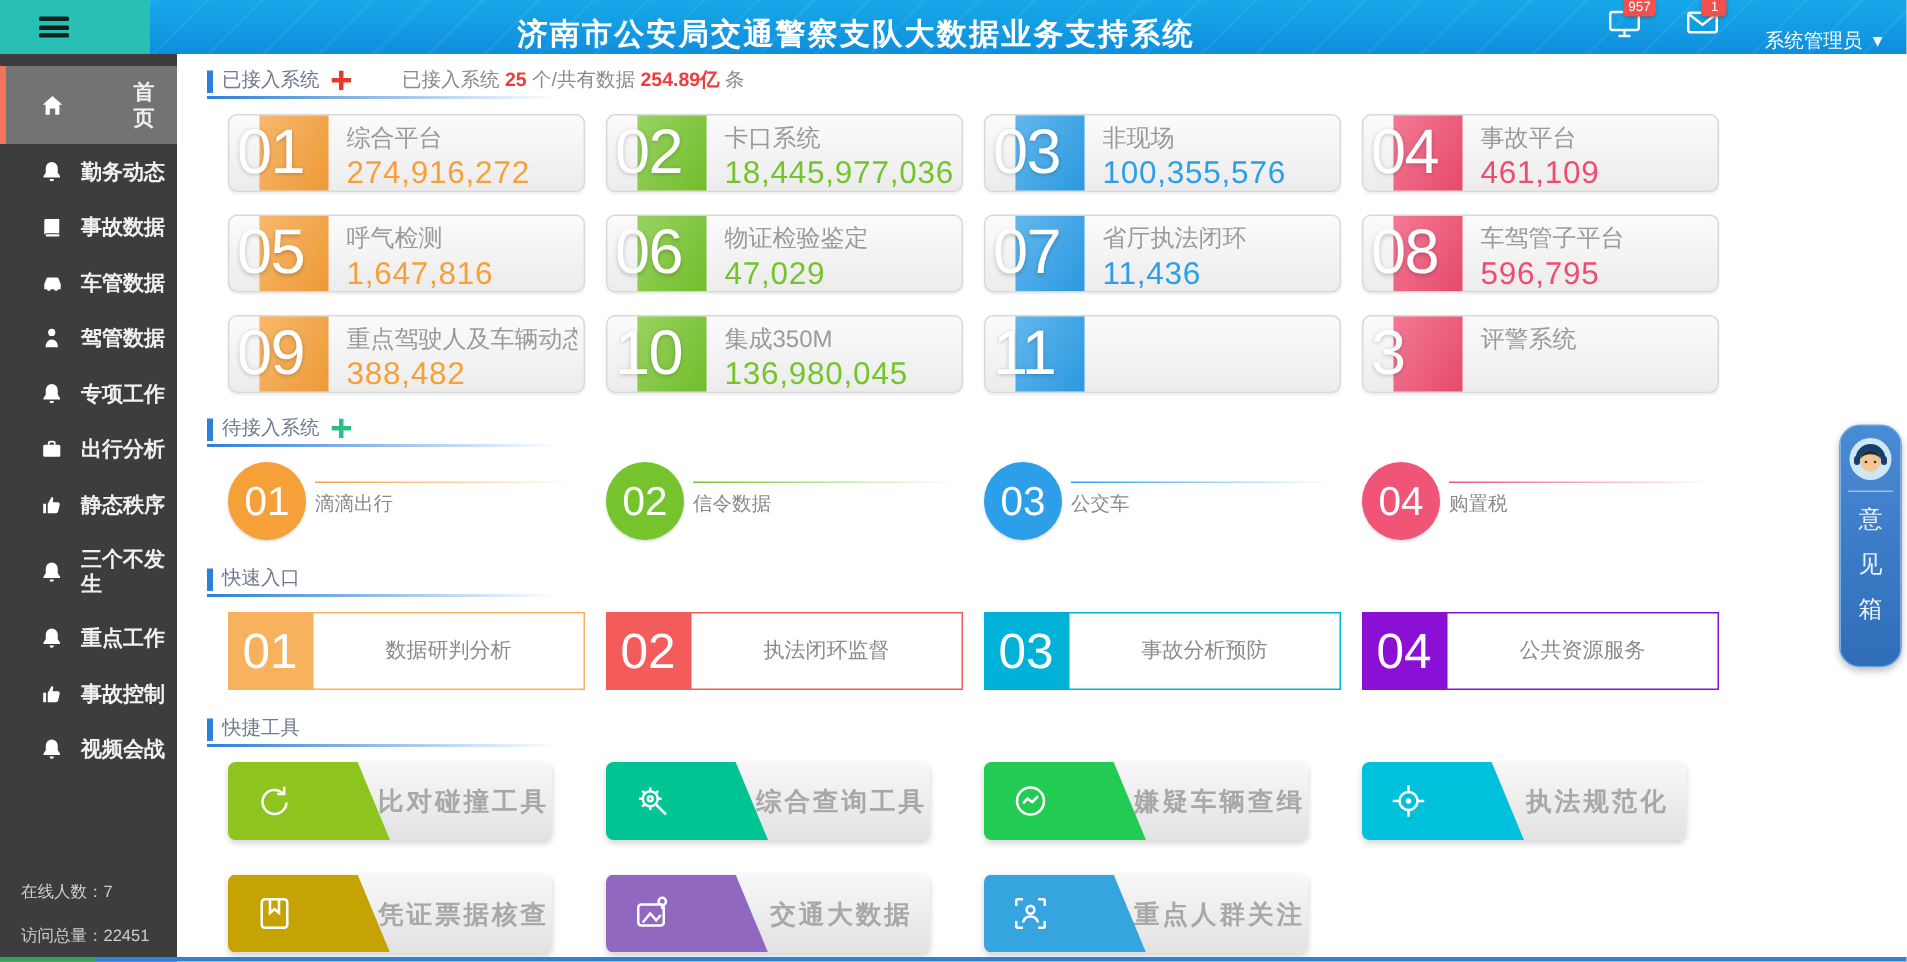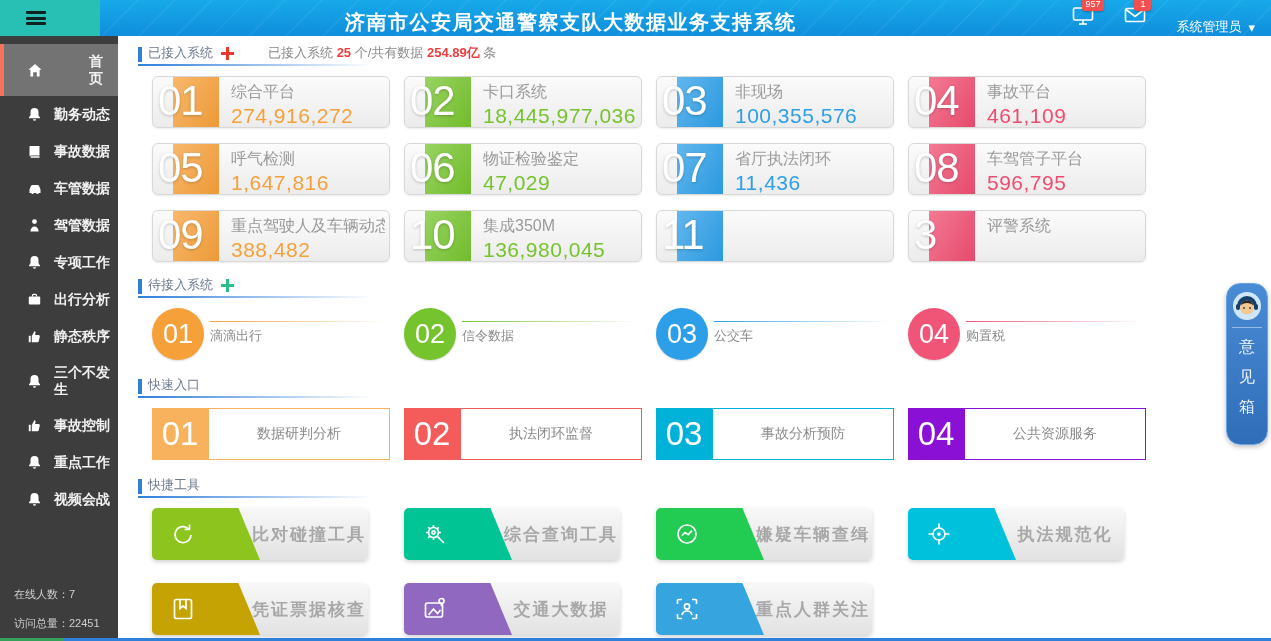--- a/index.html
+++ b/index.html
@@ -199,33 +199,33 @@
         <svg width="15" height="15" viewBox="0 0 15 15">
           <path d="M7.5 1a4 4 0 0 0-4 4v3.2L2 10.4v.9h11v-.9l-1.5-2.2V5a4 4 0 0 0-4-4z" fill="#fff"></path>
           <path d="M6 12.3a1.5 1.5 0 0 0 3 0z" fill="#fff"></path>
         </svg>
       </span>
     <span class="slabel">三个不发生</span>
   </div>
   <div class="side-item">
     <span class="sicon">
         <svg width="15" height="15" viewBox="0 0 15 15">
-          <path d="M1.8 6.8h1.9v6.4H1.8zM4.8 13.2V7l2.6-4.7c.8 0 1.3.7 1.1 1.5L8.1 5.9h3.5c.8 0 1.4.8 1.2 1.6l-1 4.4c-.2.8-.9 1.3-1.6 1.3z" fill="#fff"></path>
-        </svg>
-      </span>
-    <span class="slabel">事故控制</span>
-  </div>
-  <div class="side-item">
-    <span class="sicon">
-        <svg width="15" height="15" viewBox="0 0 15 15">
           <path d="M7.5 1a4 4 0 0 0-4 4v3.2L2 10.4v.9h11v-.9l-1.5-2.2V5a4 4 0 0 0-4-4z" fill="#fff"></path>
           <path d="M6 12.3a1.5 1.5 0 0 0 3 0z" fill="#fff"></path>
         </svg>
       </span>
     <span class="slabel">重点工作</span>
+  </div>
+  <div class="side-item">
+    <span class="sicon">
+        <svg width="15" height="15" viewBox="0 0 15 15">
+          <path d="M1.8 6.8h1.9v6.4H1.8zM4.8 13.2V7l2.6-4.7c.8 0 1.3.7 1.1 1.5L8.1 5.9h3.5c.8 0 1.4.8 1.2 1.6l-1 4.4c-.2.8-.9 1.3-1.6 1.3z" fill="#fff"></path>
+        </svg>
+      </span>
+    <span class="slabel">事故控制</span>
   </div>
   <div class="side-item">
     <span class="sicon">
         <svg width="15" height="15" viewBox="0 0 15 15">
           <path d="M7.5 1a4 4 0 0 0-4 4v3.2L2 10.4v.9h11v-.9l-1.5-2.2V5a4 4 0 0 0-4-4z" fill="#fff"></path>
           <path d="M6 12.3a1.5 1.5 0 0 0 3 0z" fill="#fff"></path>
         </svg>
       </span>
     <span class="slabel">视频会战</span>
   </div>

